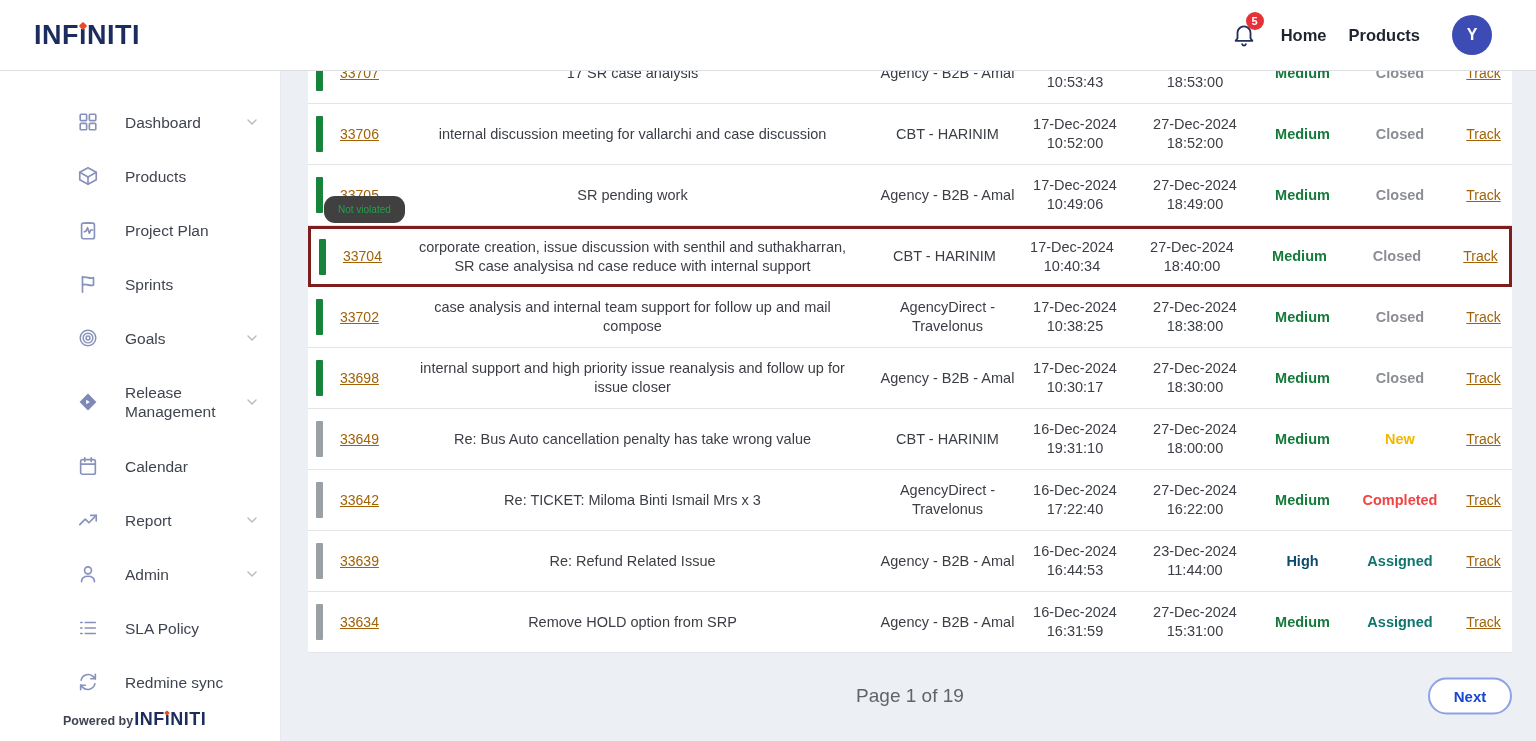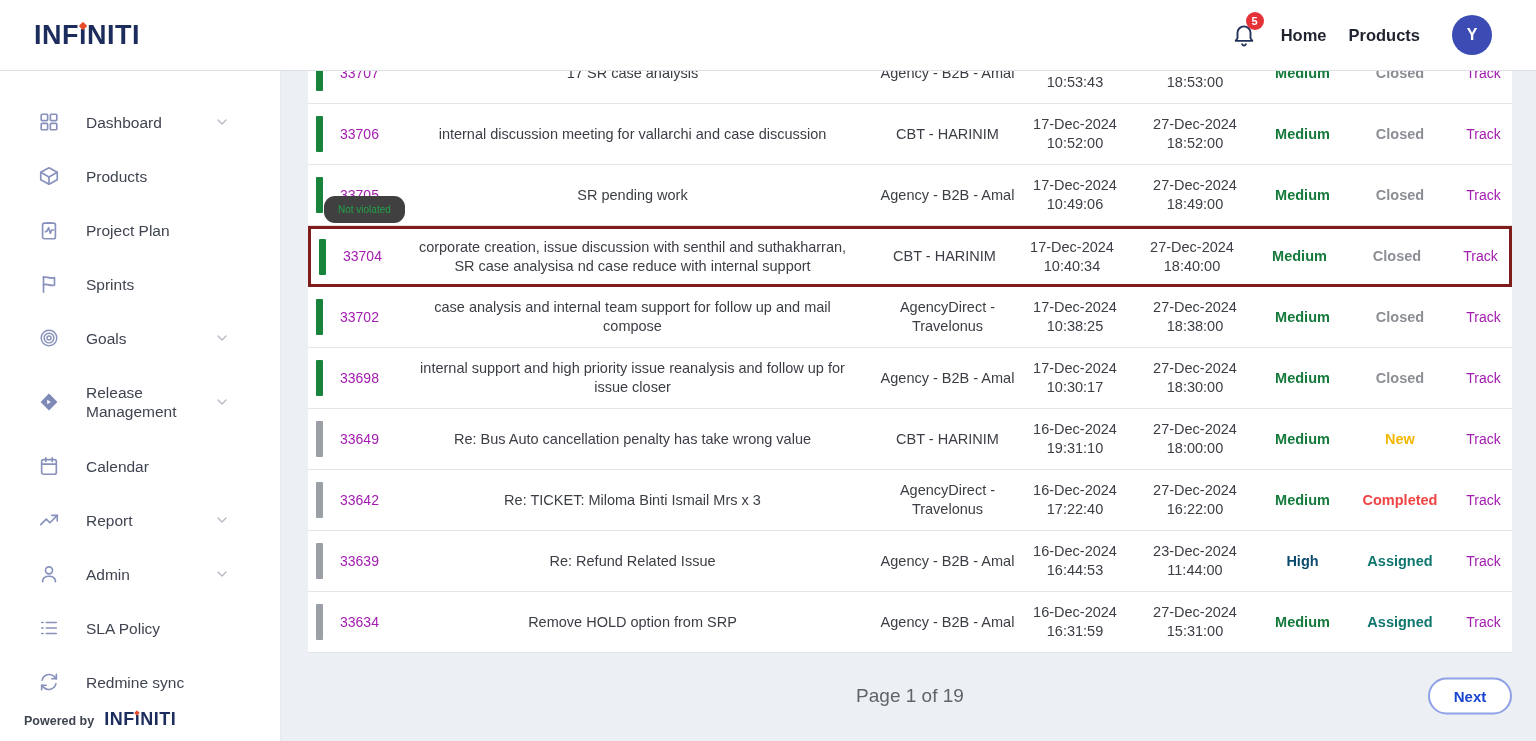--- a/index.html
+++ b/index.html
@@ -21,43 +21,43 @@
   .badge { position:absolute; top:-10px; right:-7px; min-width:18px; height:18px; background:#e53238;
            color:#fff; font-size:11px; font-weight:700; border-radius:50%;
            display:flex; align-items:center; justify-content:center; padding:0 4px; }
   .hdr-link { font-size:16.5px; font-weight:700; color:#1f2430; cursor:pointer; }
   .avatar { width:40px; height:40px; border-radius:50%; background:#3d4cb5; color:#fff;
             font-size:16px; font-weight:700; display:flex; align-items:center; justify-content:center;
             margin-left:10px; cursor:pointer; }
 
   
   .sidebar { position:fixed; top:71px; left:0; width:281px; height:670px; background:#fff;
-             border-right:1px solid #e7e9ee; display:flex; flex-direction:column; z-index:40; }
+             border-right:1px solid #e7e9ee; display:flex; flex-direction:column; z-index:40;padding-left:39px; }
   .nav { padding-top:24px; flex:1; }
   .nav-item { display:flex; align-items:center; height:54px; padding:0 20px 0 38px; cursor:pointer; }
   .nav-item.tall { height:74px; }
   .nav-icon { width:22px; height:22px; margin-right:26px; flex:none; display:flex; align-items:center; }
   .nav-label { font-size:15.5px; color:#3f4450; flex:1; line-height:19px; max-width:128px; }
   .chev { width:16px; height:16px; flex:none; }
-  .side-footer { display:flex; align-items:flex-end; gap:10px; padding:0 20px 12px 24px; }
+  .side-footer { display:flex; align-items:flex-end; gap:1px; padding:0 20px 12px 24px; }
   .powered { font-size:12.5px; color:#3f4450; font-weight:600; padding-bottom:2px; }
 
   
   .content { position:absolute; top:71px; left:281px; width:1255px; height:670px; padding:0 24px 0 27px; }
   .table-card { width:1204px; overflow:hidden; background:transparent; }
   .trow { position:relative; display:flex; align-items:center; height:61px; background:#fff;
           border-bottom:1px solid #e2e4e8; }
   .trow.row-clipped { margin-top:-28px; }
   .trow.row-highlight { border:3px solid #7f1d1d;justify-content:space-between; }
   .cell { font-size:14.5px; color:#3b3e45; text-align:center; line-height:19px; }
   .cell-id { width:82px; position:relative; text-align:left; padding-left:32px; flex:none; }
   .bar { position:absolute; left:8px; top:50%; transform:translateY(-50%); width:7px; height:36px; border-radius:1px; }
   .bar-green { background:#17833b; }
   .bar-gray  { background:#9b9fa6; }
-  .link { color:#a21caf; font-size:14px; cursor:pointer; }
+  .link { color:#a16207; text-decoration:underline; font-size:14px; cursor:pointer; }
   .cell-desc { flex:1; padding:0 14px; }
   .cell-cat { width:145px; flex:none; }
   .cell-date { width:110px; flex:none; }
   .cell-date span { display:block; }
   .cell-end { width:130px; }
   .cell-pri { width:85px; flex:none; font-weight:700; }
   .cell-status { width:110px; flex:none; font-weight:700; }
   .cell-track { width:57px; flex:none; text-align:center; }
   .pri-medium { color:#157a3c; }
   .pri-high   { color:#0c4a6e; }

